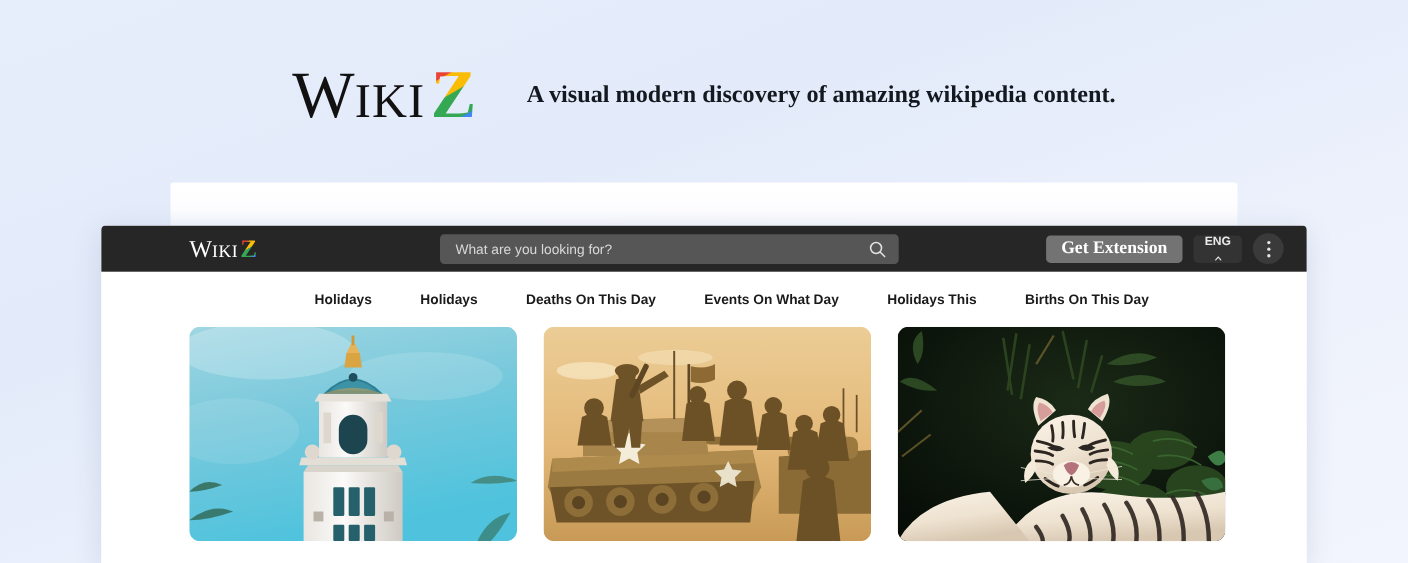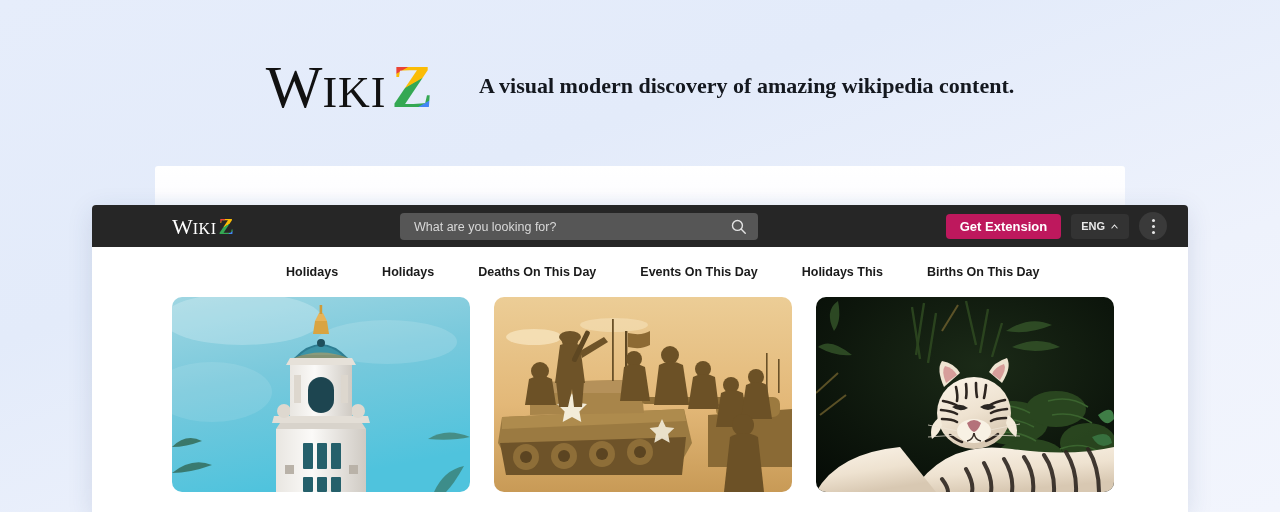--- a/index.html
+++ b/index.html
@@ -44,38 +44,38 @@
 
   .logo-bar { font-family:"Liberation Serif", serif; display:flex; align-items:baseline;
               margin-left:58px; white-space:nowrap; }
   .logo-bar .w   { font-size:22px; color:#fff; line-height:1; }
   .logo-bar .iki { font-size:16px; color:#fff; line-height:1; letter-spacing:.5px; }
   .logo-bar .z   { font-size:23px; font-weight:700; line-height:1; margin-left:2px;
         background:linear-gradient(150deg,#ea4335 0%,#ea4335 26%,#fbbc05 27%,#fbbc05 47%,
                    #34a853 48%,#34a853 76%,#4285f4 77%,#4285f4 100%);
         -webkit-background-clip:text; background-clip:text; color:transparent; }
 
-  .search { position:absolute; left:308px; top:8px; width:358px; height:27px;
+  .search { position:absolute; left:308px; top:8px; width:417px; height:27px;
             background:#565656; border-radius:4px; display:flex; align-items:center;
             padding:0 11px 0 14px; }
   .search input { flex:1; background:transparent; border:none; outline:none;
                   color:#e8e8e8; font-family:"Liberation Sans", sans-serif;
                   font-size:12.5px; }
   .search input::placeholder { color:#d8d8d8; }
   .search .mag { width:17px; height:17px; flex:none; }
 
   .right-grp { position:absolute; right:21px; top:0; height:42px;
                display:flex; align-items:center; gap:10px; }
-  .btn-ext { background:#be185d; color:#fff; border:none; border-radius:4px;
-             height:25px; padding:0 14px; font-family:Liberation Sans, sans-serif;
-             font-size:13px; font-weight:700; cursor:pointer; white-space:nowrap; }
+  .btn-ext { background:#737373; color:#fff; border:none; border-radius:4px;
+             height:25px; padding:0 14px; font-family:Liberation Serif, serif;
+             font-size:16px; font-weight:700; cursor:pointer; white-space:nowrap; }
   .btn-lang { background:#333; color:#e9e9e9; border:none; border-radius:4px;
               height:25px; padding:0 10px; font-size:11px; font-weight:700;
               font-family:"Liberation Sans", sans-serif; display:flex; align-items:center;
-              gap:5px; cursor:pointer; }
+              gap:5px; cursor:pointer;flex-direction:column; }
   .chev-up { width:9px; height:9px; }
   .kebab { width:28px; height:28px; border-radius:50%; background:#3a3a3a;
            display:flex; flex-direction:column; align-items:center; justify-content:center;
            gap:3px; cursor:pointer; }
   .kebab i { width:3px; height:3px; border-radius:50%; background:#e6e6e6; display:block; }
 
   
   .tabs { height:50px; display:flex; align-items:center; gap:0; padding-left:172px; }
   .tab { font-size:12.5px; color:#1a1a1a; font-weight:700; cursor:pointer;
          white-space:nowrap; padding:0 22px; font-family:"Liberation Sans", sans-serif; }
@@ -135,21 +135,21 @@
         <i></i>
         <i></i>
       </div>
     </div>
   </div>
 
   <div class="tabs">
     <div class="tab">Holidays</div>
     <div class="tab">Holidays</div>
     <div class="tab">Deaths On This Day</div>
-    <div class="tab">Events On This Day</div>
+    <div class="tab">Events On What Day</div>
     <div class="tab">Holidays This</div>
     <div class="tab">Births On This Day</div>
   </div>
 
   <div class="cards">
 
     <div class="card">
       <svg viewBox="0 0 298 195" preserveAspectRatio="xMidYMid slice">
         <defs>
           <linearGradient id="sky1" x1="0" y1="0" x2="0.3" y2="1">

